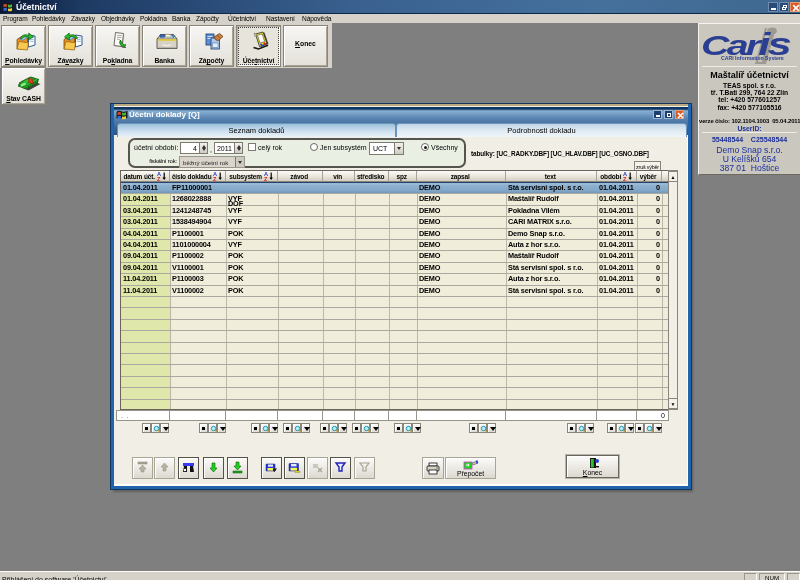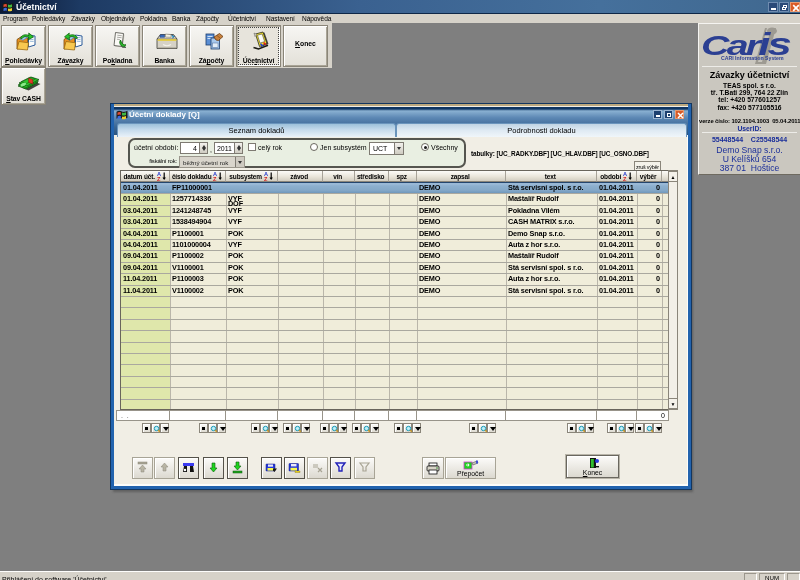--- a/index.html
+++ b/index.html
@@ -192,21 +192,21 @@
 
 <div class="abs" id="caris">
   <svg style="position:absolute;left:0;top:1px;" width="100" height="42" viewBox="0 0 100 42">
     <polygon points="66,3 77,3 67,39 56,39" fill="#9d9a92"></polygon>
     <polygon points="68,3 72,3 63,37 59,37" fill="#c6c3bb"></polygon>
     <ellipse cx="73" cy="6" rx="5" ry="3.5" fill="#9d9a92"></ellipse>
     <text x="2" y="30" font-family="Liberation Sans, sans-serif" font-style="italic" font-weight="bold" font-size="28" letter-spacing="-2" fill="#2b3f92" textLength="88" lengthAdjust="spacingAndGlyphs">Car<tspan font-size="31">is</tspan></text>
     <text x="22" y="35" font-family="Liberation Sans, sans-serif" font-weight="bold" font-size="5.2" fill="#2b3f92">CARI Information System</text>
   </svg>
   <div class="hr" style="top:42px"></div>
-  <div style="position:absolute;left:0;top:46px;width:100%;text-align:center;font-size:9px;font-weight:bold;color:#000;">Závazky účetnictví</div>
+  <div style="position:absolute;left:0;top:46px;width:100%;text-align:center;font-size:9px;font-weight:bold;color:#000;">Maštalíř účetnictví</div>
   <div style="position:absolute;left:0;top:58px;width:100%;text-align:center;font-size:6.7px;font-weight:bold;color:#000;line-height:7.2px;">TEAS spol. s r.o.<br>tř. T.Bati 299, 764 22 Zlín<br>tel: +420 577601257<br>fax: +420 577105516</div>
   <div style="position:absolute;left:0;top:94px;width:100%;text-align:center;font-size:5.9px;font-weight:bold;color:#000;white-space:nowrap;letter-spacing:-0.1px;">verze číslo: 102.1104.1003&nbsp; 05.04.2011</div>
   <div style="position:absolute;left:0;top:101px;width:100%;text-align:center;font-size:6.8px;font-weight:bold;color:#1b2f9a;">UserID:</div>
   <div class="hr" style="top:108px"></div>
   <div style="position:absolute;left:0;top:112px;width:100%;text-align:center;font-size:7px;font-weight:bold;color:#1b2f9a;">55448544&nbsp;&nbsp;&nbsp;&nbsp;C25548544</div>
   <div style="position:absolute;left:0;top:122px;width:100%;text-align:center;font-size:8.6px;color:#1b2f9a;line-height:8.8px;">Demo Snap s.r.o.<br>U Kelíšků 654<br>387 01&nbsp; Hoštice</div>
 </div>
 
 <div class="abs" id="win">
   <div id="wtop"></div>
@@ -333,42 +333,42 @@
 <div style="position:absolute;left:0px;top:0;width:49px;height:11.4px;overflow:hidden;padding-left:2px;">01.04.2011</div>
 <div style="position:absolute;left:49px;top:0;width:56px;height:11.4px;overflow:hidden;padding-left:2px;">FP11000001</div>
 <div style="position:absolute;left:105px;top:16px;width:52px;height:11.4px;overflow:hidden;padding-left:2px;">DOF</div>
 <div style="position:absolute;left:296px;top:0;width:89px;height:11.4px;overflow:hidden;padding-left:2px;">DEMO</div>
 <div style="position:absolute;left:385px;top:0;width:91px;height:11.4px;overflow:hidden;padding-left:2px;">Stá servisní spol. s r.o.</div>
 <div style="position:absolute;left:476px;top:0;width:40px;height:11.4px;overflow:hidden;padding-left:2px;">01.04.2011</div>
 <div style="position:absolute;left:516px;top:0;width:25px;height:11.4px;overflow:hidden;text-align:right;padding-right:2px;">0</div>
 </div>
 <div style="position:absolute;left:0;top:22.4px;width:100%;height:11.4px;font-size:7.3px;font-weight:bold;letter-spacing:-0.15px;line-height:11.4px;white-space:nowrap;">
 <div style="position:absolute;left:0px;top:0;width:49px;height:11.4px;overflow:hidden;padding-left:2px;">01.04.2011</div>
-<div style="position:absolute;left:49px;top:0;width:56px;height:11.4px;overflow:hidden;padding-left:2px;">1257714336</div>
+<div style="position:absolute;left:49px;top:0;width:56px;height:11.4px;overflow:hidden;padding-left:2px;">1268022888</div>
 <div style="position:absolute;left:105px;top:0;width:52px;height:11.4px;overflow:hidden;padding-left:2px;">VYF</div>
 <div style="position:absolute;left:296px;top:0;width:89px;height:11.4px;overflow:hidden;padding-left:2px;">DEMO</div>
 <div style="position:absolute;left:385px;top:0;width:91px;height:11.4px;overflow:hidden;padding-left:2px;">Maštalíř Rudolf</div>
 <div style="position:absolute;left:476px;top:0;width:40px;height:11.4px;overflow:hidden;padding-left:2px;">01.04.2011</div>
 <div style="position:absolute;left:516px;top:0;width:25px;height:11.4px;overflow:hidden;text-align:right;padding-right:2px;">0</div>
 </div>
 <div style="position:absolute;left:0;top:33.8px;width:100%;height:11.4px;font-size:7.3px;font-weight:bold;letter-spacing:-0.15px;line-height:11.4px;white-space:nowrap;">
 <div style="position:absolute;left:0px;top:0;width:49px;height:11.4px;overflow:hidden;padding-left:2px;">03.04.2011</div>
 <div style="position:absolute;left:49px;top:0;width:56px;height:11.4px;overflow:hidden;padding-left:2px;">1241248745</div>
 <div style="position:absolute;left:105px;top:0;width:52px;height:11.4px;overflow:hidden;padding-left:2px;">VYF</div>
 <div style="position:absolute;left:296px;top:0;width:89px;height:11.4px;overflow:hidden;padding-left:2px;">DEMO</div>
 <div style="position:absolute;left:385px;top:0;width:91px;height:11.4px;overflow:hidden;padding-left:2px;">Pokladna Vilém</div>
 <div style="position:absolute;left:476px;top:0;width:40px;height:11.4px;overflow:hidden;padding-left:2px;">01.04.2011</div>
 <div style="position:absolute;left:516px;top:0;width:25px;height:11.4px;overflow:hidden;text-align:right;padding-right:2px;">0</div>
 </div>
 <div style="position:absolute;left:0;top:45.2px;width:100%;height:11.4px;font-size:7.3px;font-weight:bold;letter-spacing:-0.15px;line-height:11.4px;white-space:nowrap;">
 <div style="position:absolute;left:0px;top:0;width:49px;height:11.4px;overflow:hidden;padding-left:2px;">03.04.2011</div>
 <div style="position:absolute;left:49px;top:0;width:56px;height:11.4px;overflow:hidden;padding-left:2px;">1538494904</div>
 <div style="position:absolute;left:105px;top:0;width:52px;height:11.4px;overflow:hidden;padding-left:2px;">VYF</div>
 <div style="position:absolute;left:296px;top:0;width:89px;height:11.4px;overflow:hidden;padding-left:2px;">DEMO</div>
-<div style="position:absolute;left:385px;top:0;width:91px;height:11.4px;overflow:hidden;padding-left:2px;">CASH MATRIX s.r.o.</div>
+<div style="position:absolute;left:385px;top:0;width:91px;height:11.4px;overflow:hidden;padding-left:2px;">CARI MATRIX s.r.o.</div>
 <div style="position:absolute;left:476px;top:0;width:40px;height:11.4px;overflow:hidden;padding-left:2px;">01.04.2011</div>
 <div style="position:absolute;left:516px;top:0;width:25px;height:11.4px;overflow:hidden;text-align:right;padding-right:2px;">0</div>
 </div>
 <div style="position:absolute;left:0;top:56.6px;width:100%;height:11.4px;font-size:7.3px;font-weight:bold;letter-spacing:-0.15px;line-height:11.4px;white-space:nowrap;">
 <div style="position:absolute;left:0px;top:0;width:49px;height:11.4px;overflow:hidden;padding-left:2px;">04.04.2011</div>
 <div style="position:absolute;left:49px;top:0;width:56px;height:11.4px;overflow:hidden;padding-left:2px;">P1100001</div>
 <div style="position:absolute;left:105px;top:0;width:52px;height:11.4px;overflow:hidden;padding-left:2px;">POK</div>
 <div style="position:absolute;left:296px;top:0;width:89px;height:11.4px;overflow:hidden;padding-left:2px;">DEMO</div>
 <div style="position:absolute;left:385px;top:0;width:91px;height:11.4px;overflow:hidden;padding-left:2px;">Demo Snap s.r.o.</div>
 <div style="position:absolute;left:476px;top:0;width:40px;height:11.4px;overflow:hidden;padding-left:2px;">01.04.2011</div>

